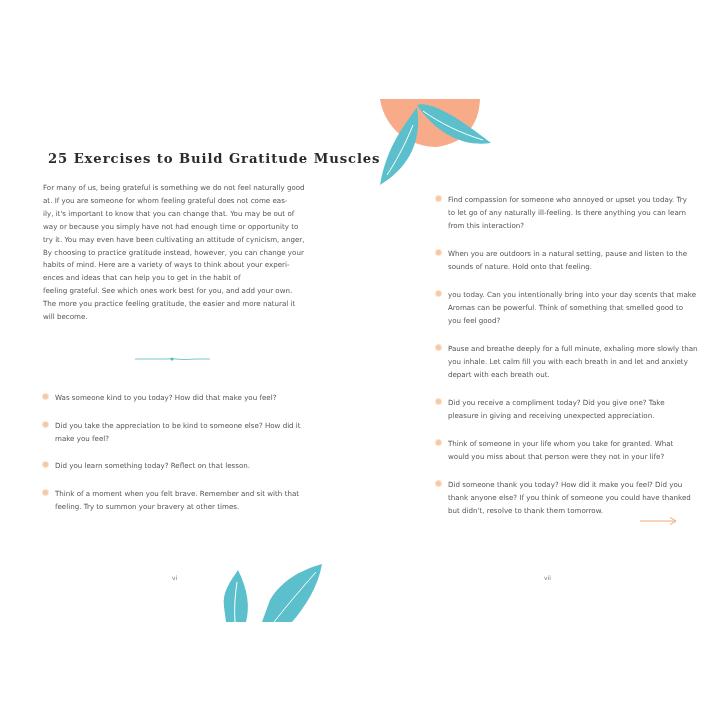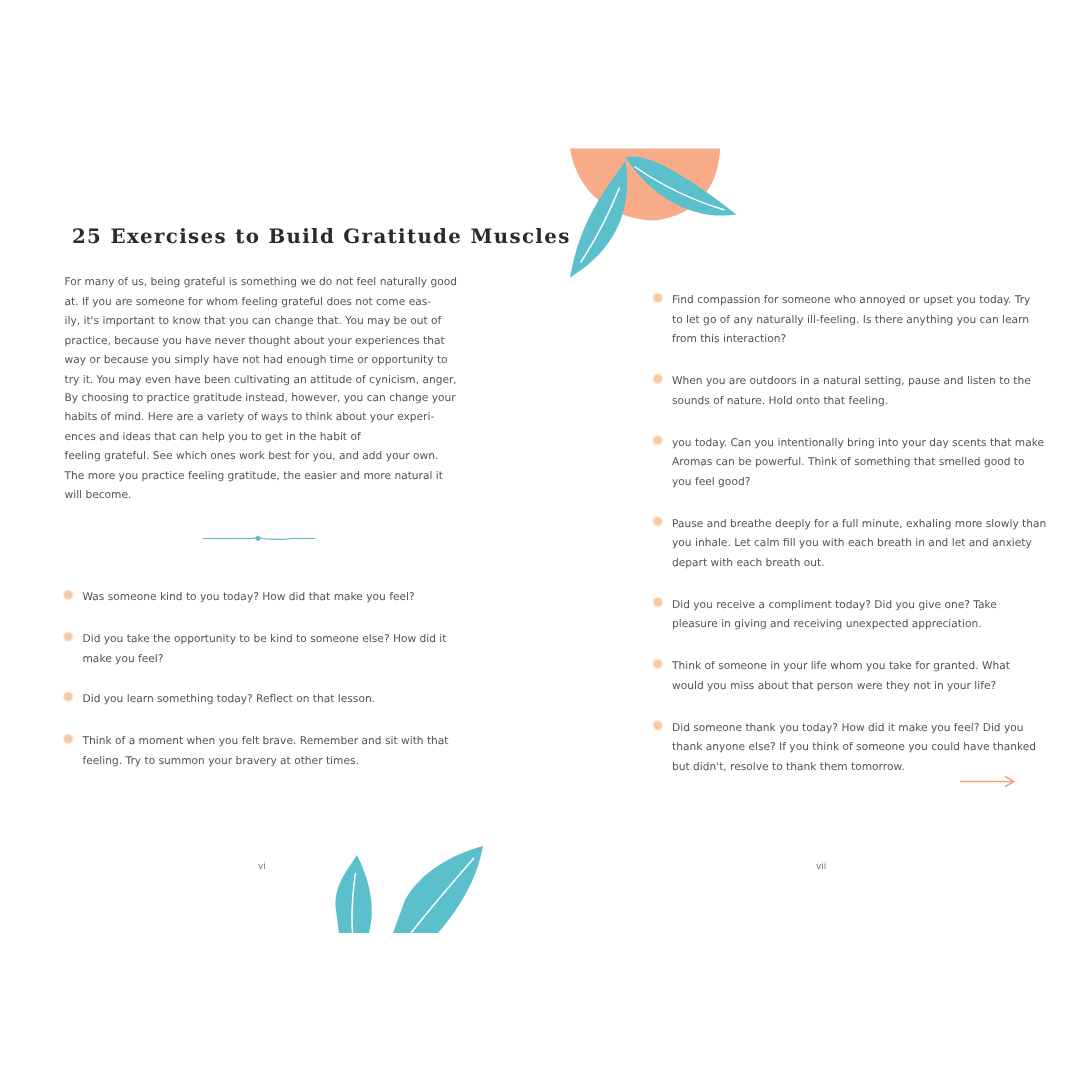--- a/index.html
+++ b/index.html
@@ -38,21 +38,20 @@
 </head>
 <body>
 
 <div class="page page-left">
   <h1 class="title">25 Exercises to Build Gratitude Muscles</h1>
 
   <p class="intro">
     <span>For many of us, being grateful is something we do not feel naturally good</span>
     <span>at. If you are someone for whom feeling grateful does not come eas-</span>
     <span>ily, it's important to know that you can change that. You may be out of</span>
-    <span>practice, because you have never thought about your experiences that</span>
     <span>way or because you simply have not had enough time or opportunity to</span>
     <span>try it. You may even have been cultivating an attitude of cynicism, anger,</span>
     <span>By choosing to practice gratitude instead, however, you can change your</span>
     <span>habits of mind. Here are a variety of ways to think about your experi-</span>
     <span>ences and ideas that can help you to get in the habit of</span>
     <span>feeling grateful. See which ones work best for you, and add your own.</span>
     <span>The more you practice feeling gratitude, the easier and more natural it</span>
     <span>will become.</span>
   </p>
 
@@ -61,21 +60,21 @@
     <circle cx="37" cy="3" r="1.6" fill="#5bb8c0"></circle>
   </svg>
 
   <ul class="items left-list">
     <li style="margin-bottom:15px;">
       <span class="bullet"></span>
       <span class="line">Was someone kind to you today? How did that make you feel?</span>
     </li>
     <li style="margin-bottom:14px;">
       <span class="bullet"></span>
-      <span class="line">Did you take the opportunity to be kind to someone else? How did it</span>
+      <span class="line">Did you take the appreciation to be kind to someone else? How did it</span>
       <span class="line">make you feel?</span>
     </li>
     <li style="margin-bottom:15px;">
       <span class="bullet"></span>
       <span class="line">Did you learn something today? Reflect on that lesson.</span>
     </li>
     <li>
       <span class="bullet"></span>
       <span class="line">Think of a moment when you felt brave. Remember and sit with that</span>
       <span class="line">feeling. Try to summon your bravery at other times.</span>

